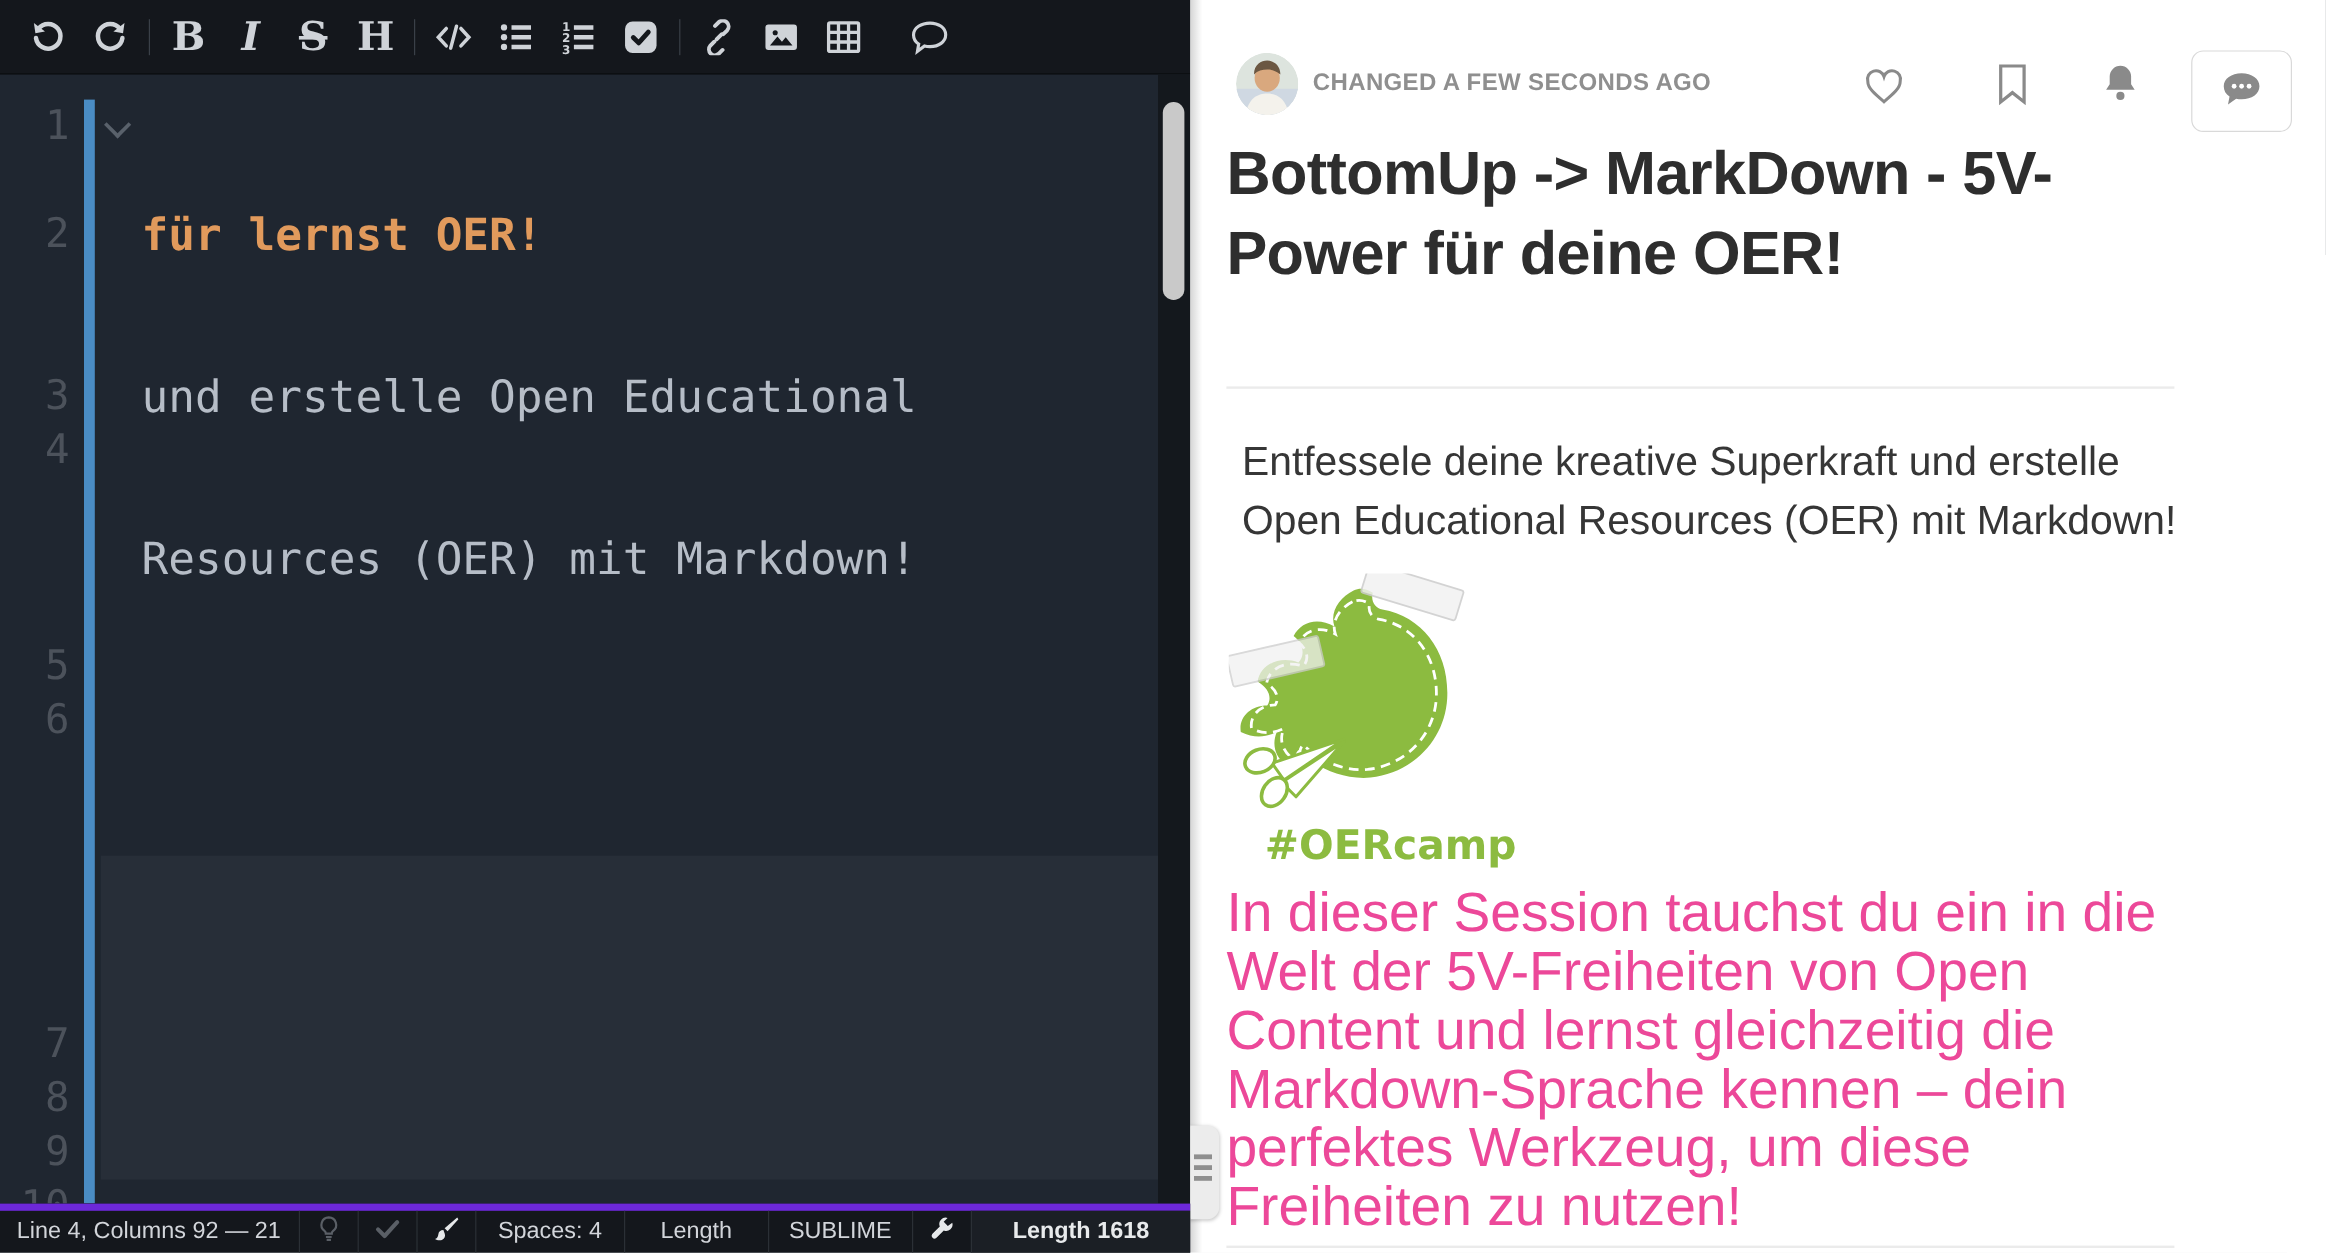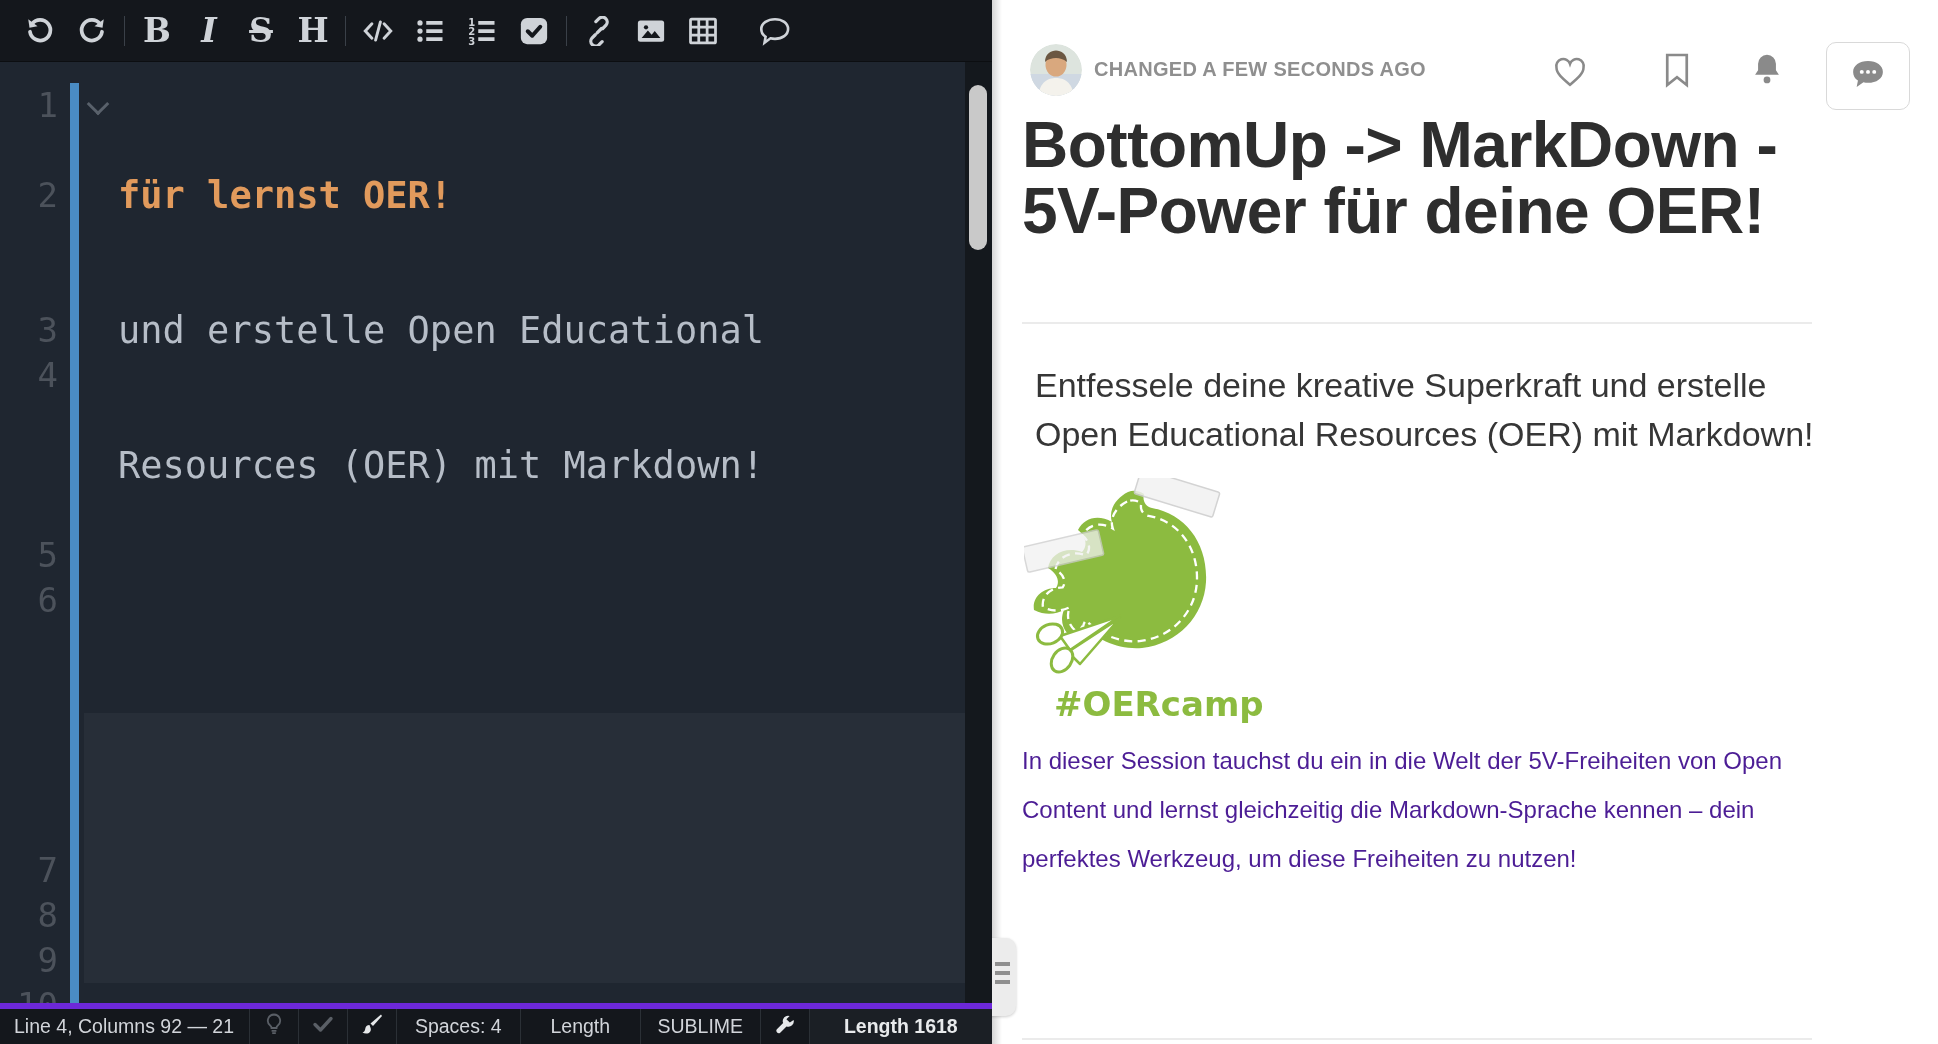--- a/index.html
+++ b/index.html
@@ -40,26 +40,26 @@
   
   .preview-pane{position:absolute;left:992px;top:0;width:946px;height:1044px;background:#fff;overflow:hidden;}
   .preview-shadow{position:absolute;left:0;top:0;bottom:0;width:10px;background:linear-gradient(to right,rgba(0,0,0,0.16),rgba(0,0,0,0));}
   .pv-avatar{position:absolute;left:38px;top:44px;width:52px;height:52px;border-radius:50%;overflow:hidden;}
   .pv-changed{position:absolute;left:102px;top:58px;font-size:20px;font-weight:bold;color:#8f8f8f;letter-spacing:.3px;}
   .pv-ic{position:absolute;color:#8a8a8a;cursor:pointer;}
   .pv-heart{left:560px;top:54px;}
   .pv-bookmark{left:670px;top:52px;}
   .pv-bell{left:758px;top:51px;}
   .pv-comment-btn{position:absolute;left:834px;top:42px;width:82px;height:66px;border:1.5px solid #d9d9d9;border-radius:10px;display:flex;align-items:center;justify-content:center;color:#8a8a8a;cursor:pointer;background:#fff;}
-  .pv-title{position:absolute;left:30px;top:112px;width:800px;font-size:64px;line-height:66px;font-weight:bold;color:#2e2e2e;letter-spacing:-.5px;margin:0;}
+  .pv-title{position:absolute;left:30px;top:112px;width:800px;font-size:51px;line-height:66px;font-weight:bold;color:#2e2e2e;letter-spacing:-.5px;margin:0;}
   .pv-hr1{position:absolute;left:30px;top:322px;width:790px;height:2px;background:#ebebeb;}
   .pv-p1{position:absolute;left:30px;top:348px;width:810px;font-size:34px;line-height:49px;color:#363636;margin:13px;}
   .pv-logo{position:absolute;left:32px;top:478px;width:210px;}
   .pv-logo-caption{font-size:34px;font-weight:bold;color:#8cbb40;margin:2px 0 0 30px;font-family:"DejaVu Sans",sans-serif;}
-  .pv-p2{position:absolute;left:30px;top:736px;width:812px;font-size:24px;line-height:49px;color:#4c1d95;margin:0;}
+  .pv-p2{position:absolute;left:30px;top:736px;width:812px;font-size:46px;line-height:49px;color:#ec4899;margin:0;}
   .pv-h2{position:absolute;left:30px;top:962px;font-size:48px;font-weight:bold;color:#2e2e2e;margin:0;}
   .pv-hr2{position:absolute;left:30px;top:1038px;width:790px;height:2px;background:#ebebeb;}
   .grip{position:absolute;left:-3px;top:938px;width:27px;height:78px;background:#ececec;border-radius:0 10px 10px 0;box-shadow:0 1px 3px rgba(0,0,0,.2);cursor:col-resize;}
   .grip i{display:block;width:15px;height:4px;background:#8f8f8f;margin:5px auto 0 auto;}
   .grip i:first-child{margin-top:24px;}
 </style>
 </head>
 <body>
 
 <div class="editor-pane">

